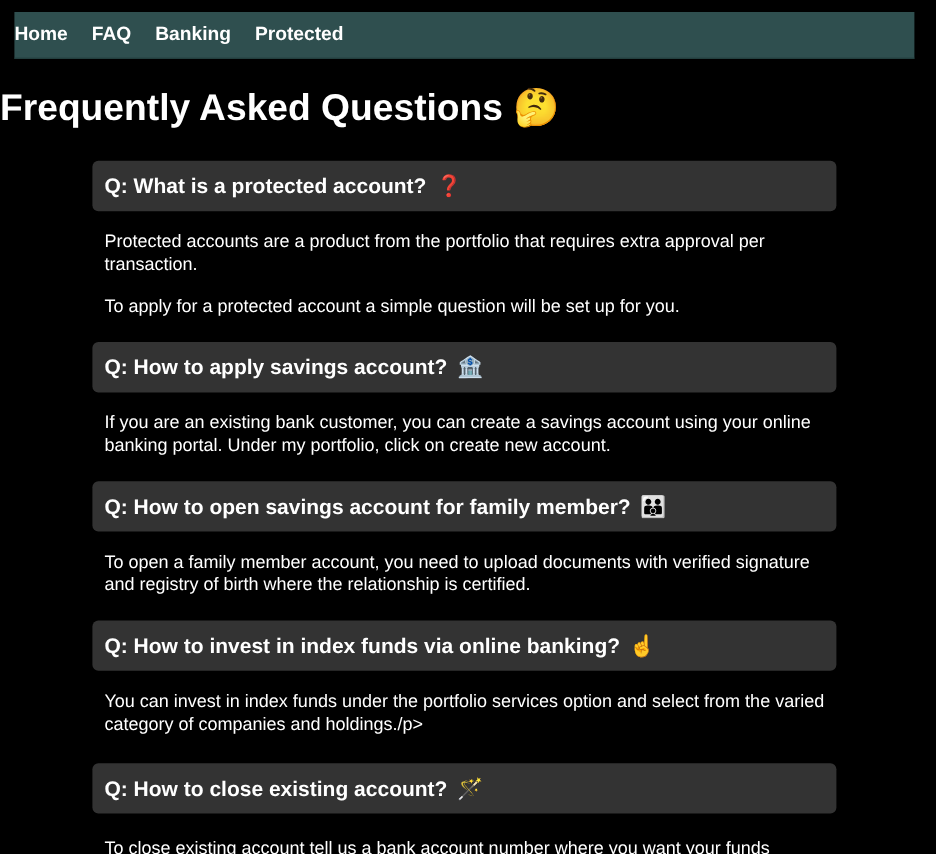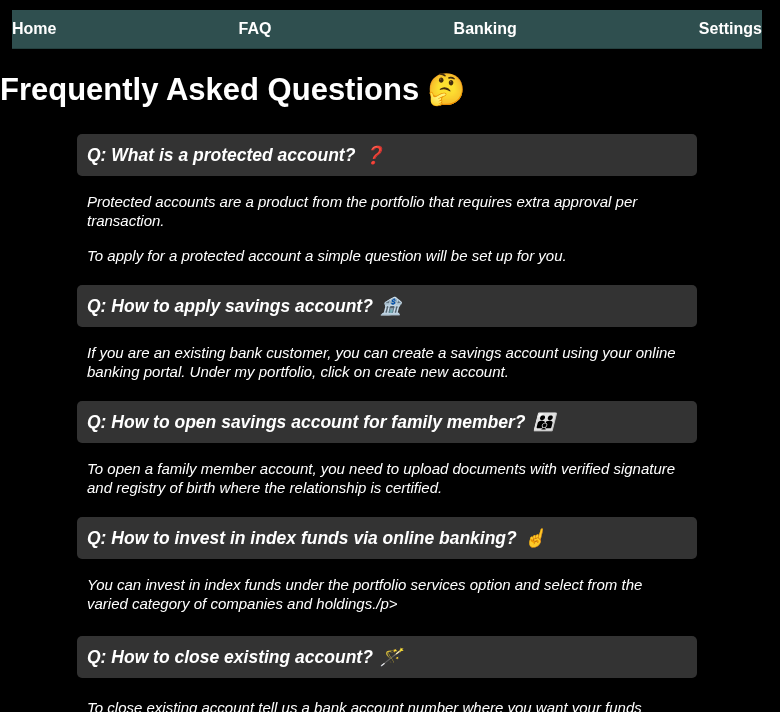--- a/index.html
+++ b/index.html
@@ -13,21 +13,21 @@
     color: #ffffff;
   }
   .navbar {
     position: absolute;
     left: 12px;
     top: 10px;
     width: 750px;
     height: 38px;
     background: #2f4f4f;
     display: flex;
-    justify-content: space-between;
+    justify-content: flex-start;
     align-items: center;
     gap: 20px;
     border-bottom: 1px solid #24403f;
   }
   .nav-link {
     color: #ffffff;
     font-weight: bold;
     font-size: 16px;
     text-decoration: none;
     cursor: pointer;
@@ -41,21 +41,21 @@
     font-weight: bold;
     margin: 0;
     line-height: 40px;
   }
   .faq-list {
     position: absolute;
     left: 77px;
     top: 134px;
     width: 620px;
   }
-  .faq-item { margin: 0; font-style: italic; }
+  .faq-item { margin: 0; }
   .faq-question {
     background: #333333;
     border-radius: 5px;
     height: 42px;
     line-height: 42px;
     padding: 0 10px;
     font-size: 17.5px;
     font-weight: bold;
     box-sizing: border-box;
     cursor: pointer;
@@ -71,21 +71,21 @@
   .faq-answer p + p { margin-top: 16px; }
   .spacer-after { height: 20px; }
 </style>
 </head>
 <body>
 
 <nav class="navbar">
   <a class="nav-link">Home</a>
   <a class="nav-link">FAQ</a>
   <a class="nav-link">Banking</a>
-  <a class="nav-link">Settings</a>
+  <a class="nav-link">Protected</a>
 </nav>
 
 <h1 class="page-title"><span>Frequently Asked Questions</span> <span>🤔</span></h1>
 
 <div class="faq-list">
 
   <div class="faq-item">
     <div class="faq-question"><span>Q: What is a protected account?</span> <span class="emoji">❓</span></div>
     <div class="faq-answer">
       <p>Protected accounts are a product from the portfolio that requires extra approval per transaction.</p>

